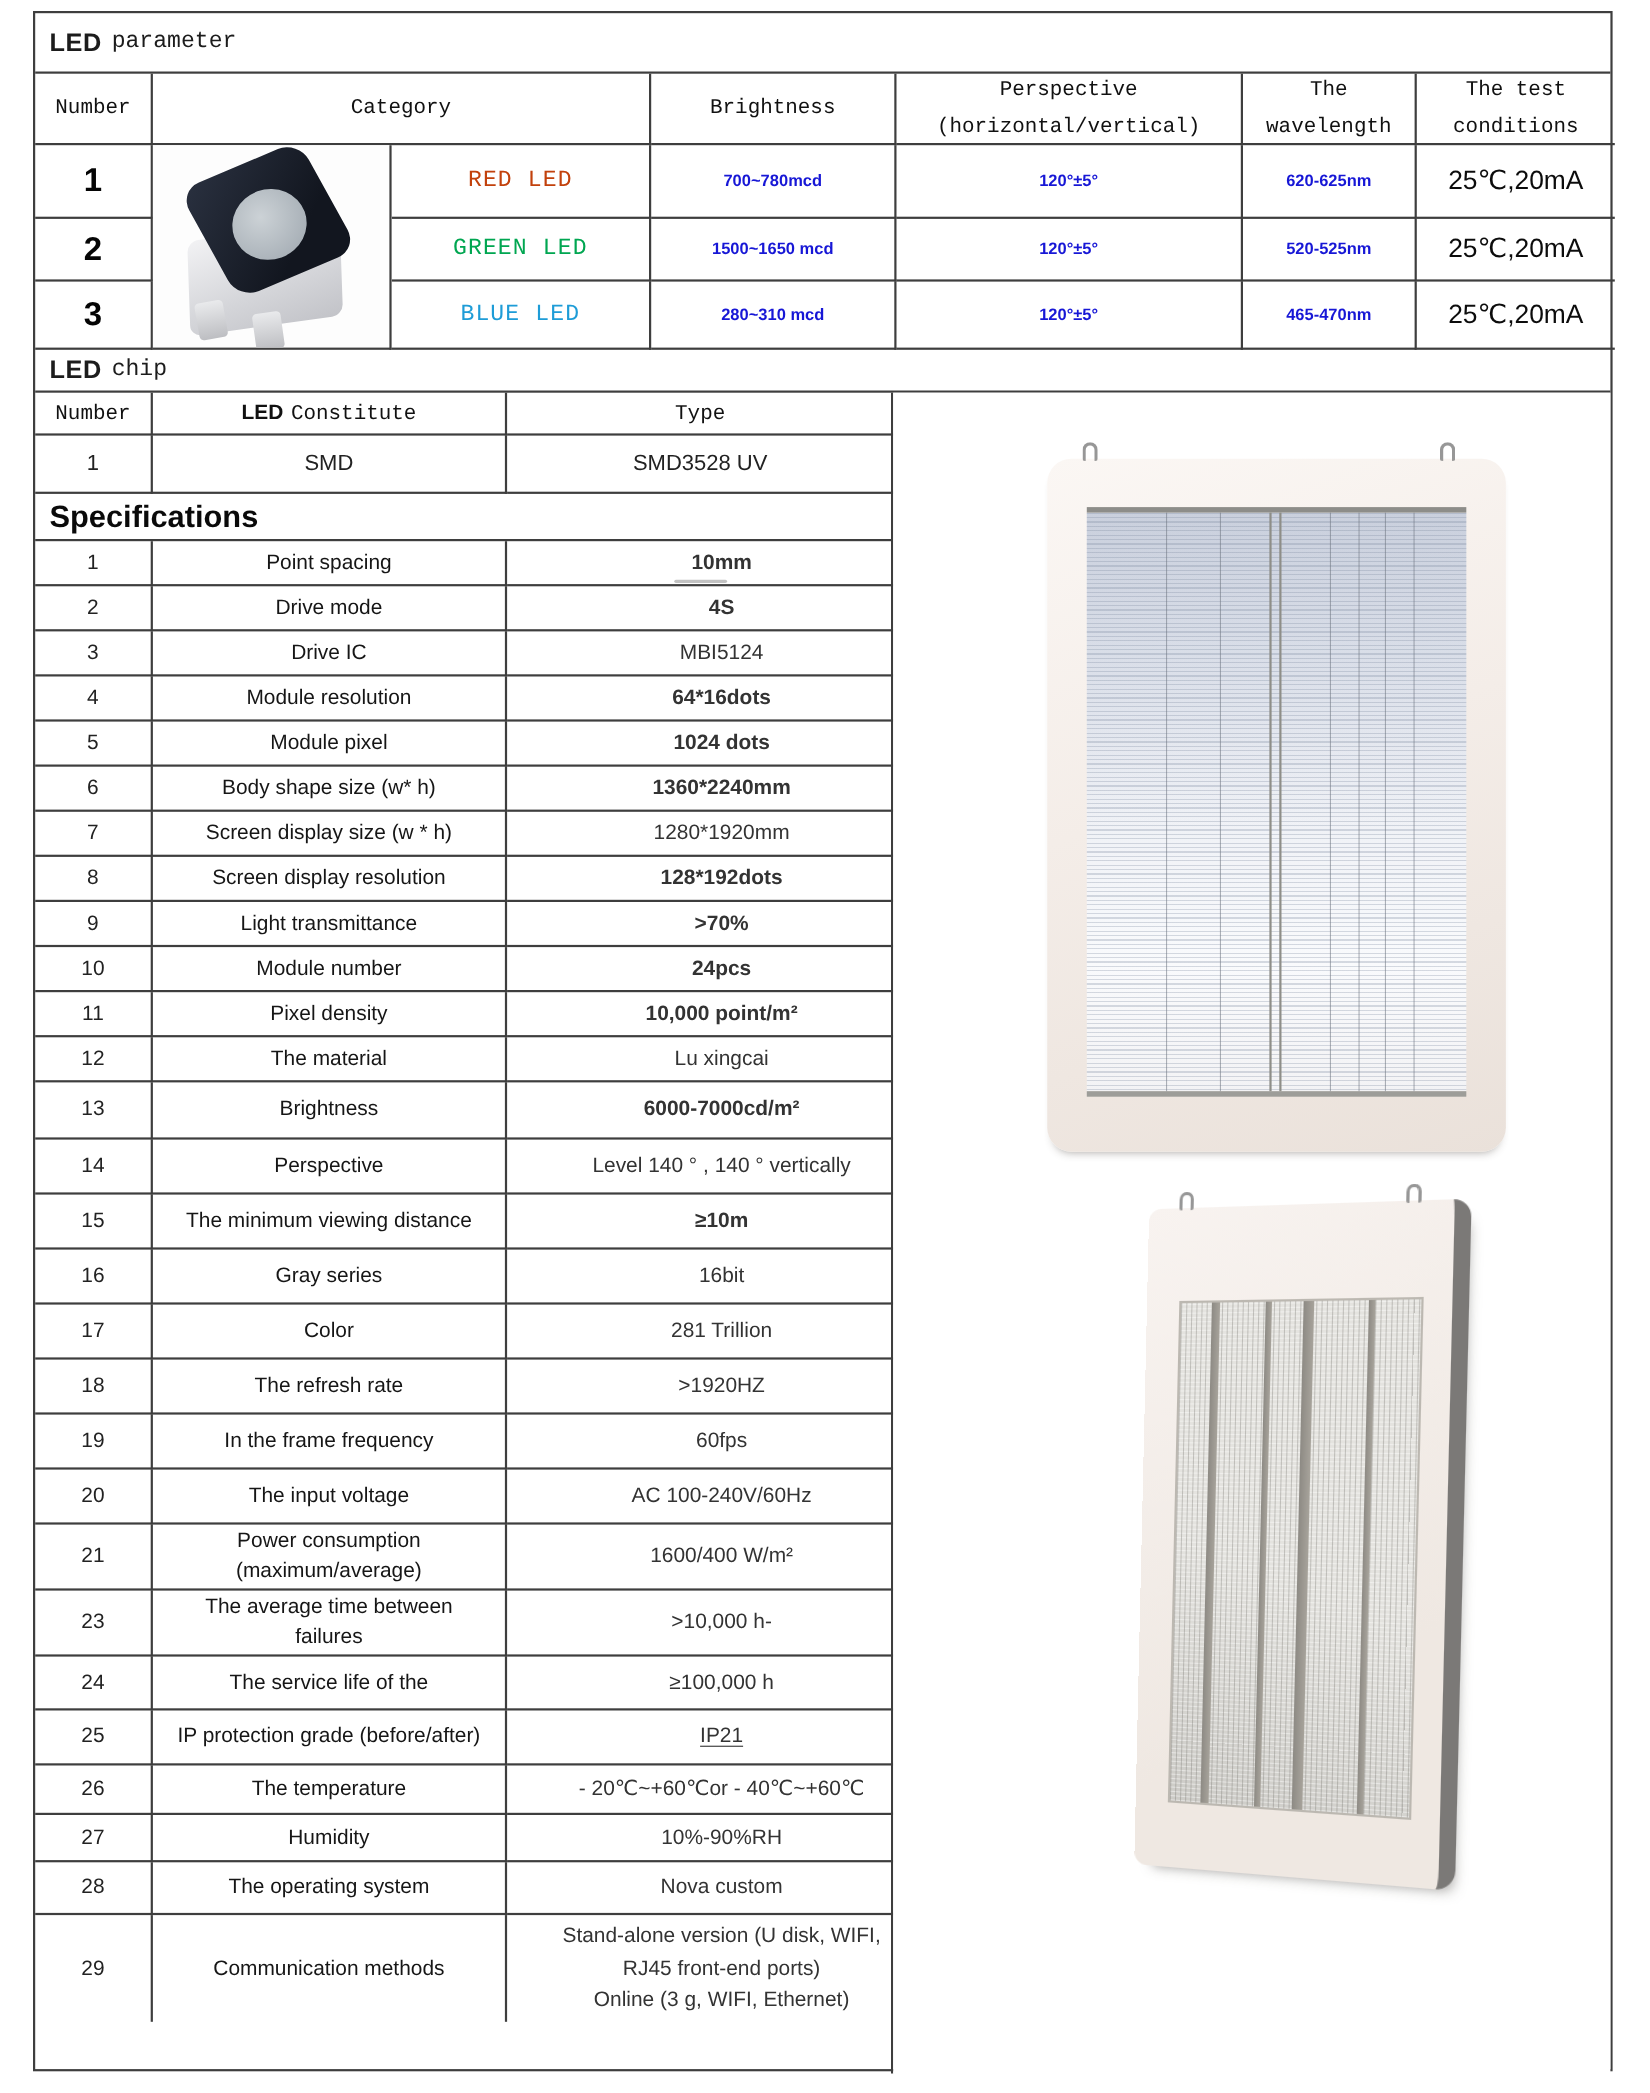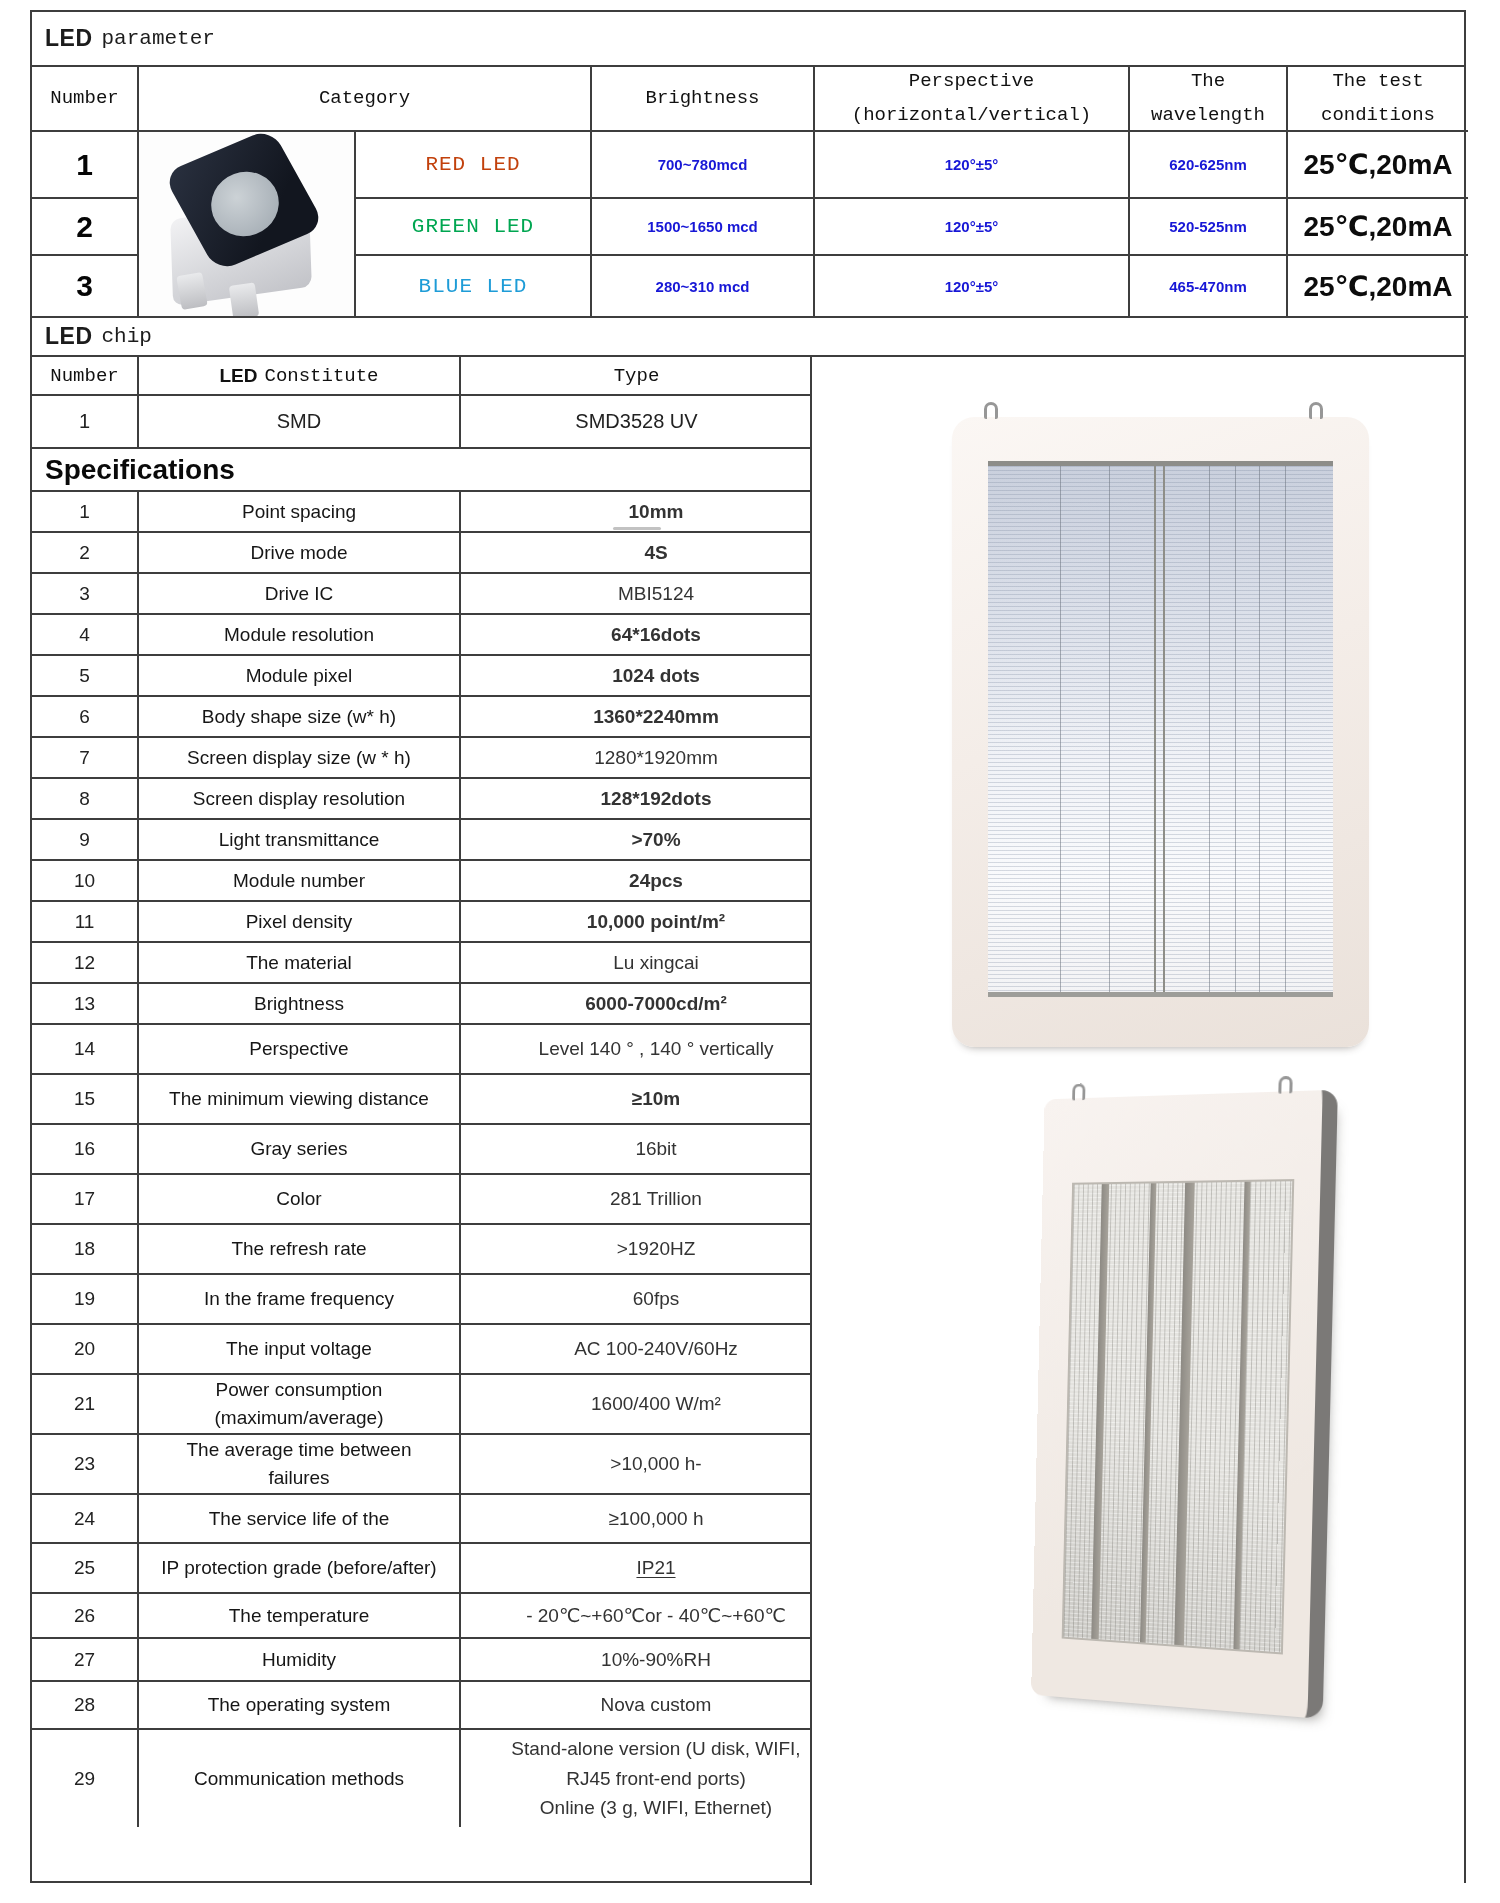--- a/index.html
+++ b/index.html
@@ -22,21 +22,21 @@
   .cell{display:flex;align-items:center;justify-content:center;text-align:center;box-sizing:border-box;border-right:2px solid var(--bd);border-bottom:2px solid var(--bd);overflow:hidden;}
 
   
   .t1{display:grid;grid-template-columns:107px 217px 236px 223px 315px 158px 180px;grid-template-rows:65px 67px 57px 62px;}
   .t1 .h{font-size:19px;line-height:1.75;color:#111;}
   .t1 .h-cat{grid-column:2/4;}
   .t1 .num{font-size:30px;font-weight:bold;color:#050505;}
   .t1 .photo-cell{grid-column:2;grid-row:2/5;position:relative;background:#fdfdfd;}
   .t1 .lbl{font-size:21px;letter-spacing:1px;}
   .t1 .v-blue{font-weight:bold;font-size:15px;color:#1717d6;}
-  .t1 .v-black{font-weight:bold;font-size:28px;color:#0c0c0c;}
+  .t1 .v-black{font-weight:normal;font-size:24px;color:#0c0c0c;}
   .c-red{color:#c2410c;} .c-green{color:#00a651;} .c-lblue{color:#1e9cd7;}
   .t1 .last{border-right:none;}
 
   
   .smd{position:absolute;inset:0;}
   .smd .base{position:absolute;left:32px;top:78px;width:140px;height:86px;background:linear-gradient(165deg,#f2f2f4,#d4d5d9 60%,#c2c3c8);transform:rotate(-8deg) skewX(-6deg);border-radius:10px;}
   .smd .leg1,.smd .leg2{position:absolute;width:26px;height:34px;background:linear-gradient(180deg,#e9eaec,#bdbec2);border-radius:4px;}
   .smd .leg1{left:40px;top:142px;transform:rotate(-10deg);}
   .smd .leg2{left:92px;top:152px;transform:rotate(-8deg);}
   .smd .chip{position:absolute;left:46px;top:12px;width:118px;height:112px;background:linear-gradient(140deg,#2a3140,#12161f 70%);transform:rotate(-23deg) skewX(6deg);border-radius:20px;}
@@ -221,21 +221,21 @@
         <div class="srow" style="height:41px">
             <div class="cell c-num">11</div>
             <div class="cell c-name pre">Pixel density</div>
             <div class="cell c-val v-edited">10,000 point/m²</div>
           </div>
         <div class="srow" style="height:41px">
             <div class="cell c-num">12</div>
             <div class="cell c-name pre">The material</div>
             <div class="cell c-val">Lu xingcai</div>
           </div>
-        <div class="srow" style="height:41px">
+        <div class="srow" style="height:52px">
             <div class="cell c-num">13</div>
             <div class="cell c-name pre">Brightness</div>
             <div class="cell c-val v-edited">6000-7000cd/m²</div>
           </div>
         <div class="srow" style="height:50px">
             <div class="cell c-num">14</div>
             <div class="cell c-name pre">Perspective</div>
             <div class="cell c-val">Level 140 ° , 140 ° vertically</div>
           </div>
         <div class="srow" style="height:50px">

